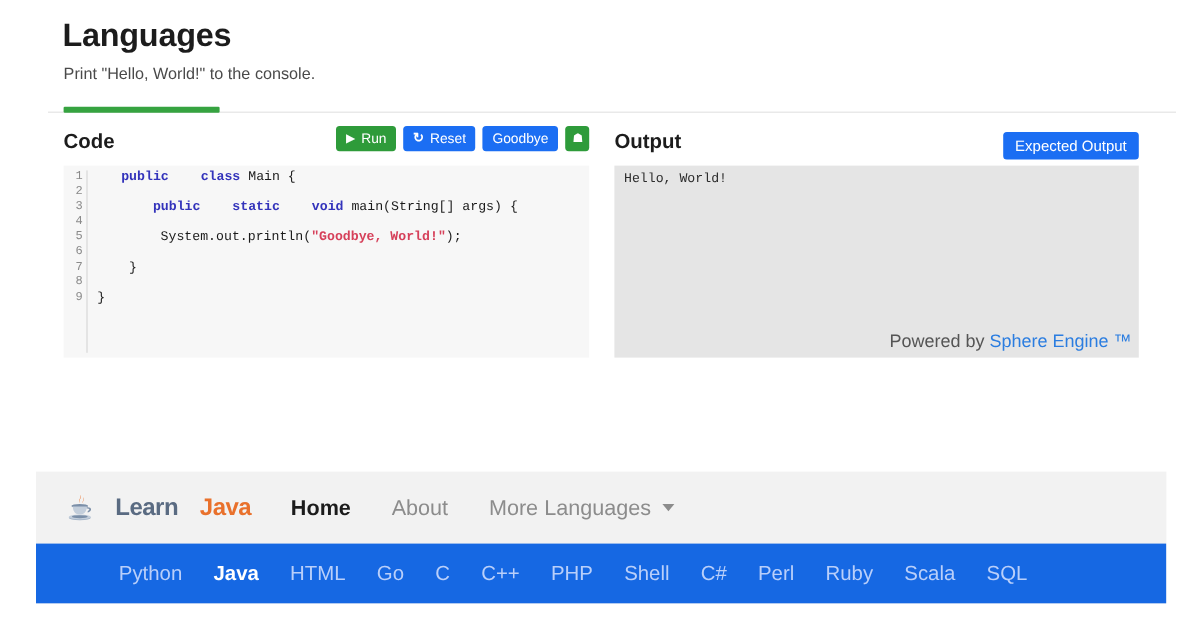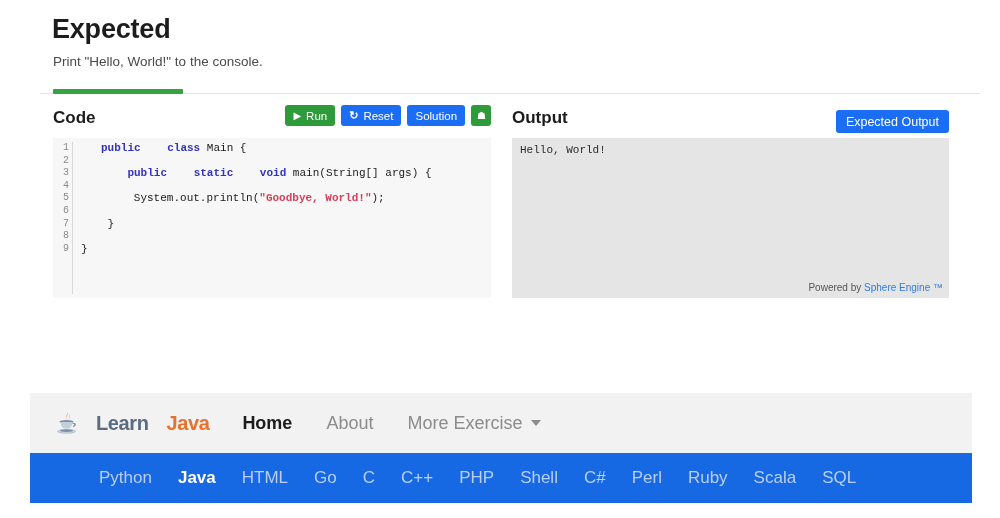--- a/index.html
+++ b/index.html
@@ -111,21 +111,21 @@
     background: #e5e5e5;
   }
   .outtext {
     position: absolute; left: 8px; top: 6px;
     font-family: "Liberation Mono", monospace;
     font-size: 11px; line-height: 13px; color: #2b2b2b;
     white-space: pre;
   }
   .powered {
     position: absolute; right: 6px; bottom: 5px;
-    font-size: 10px; color: #555;
+    font-size: 15px; color: #555;
   }
   .powered .se { color: #2b7de0; }
 
   
   .para {
     position: absolute; left: 22px; top: 320px;
     width: 958px;
     font-family: "Liberation Sans", sans-serif;
     font-size: 17px; line-height: 29px; color: #3b4450;
   }
@@ -175,40 +175,40 @@
     font-size: 17px; color: #b9cffa; cursor: pointer;
     padding: 0 13px; white-space: nowrap;
   }
   .lang.active { color: #ffffff; font-weight: bold; }
 </style>
 </head>
 <body>
 
 <div class="page">
 
-  <div class="exercise-title">Expected</div>
+  <div class="exercise-title">Languages</div>
   <div class="exercise-desc">Print "Hello, World!" to the console.</div>
 
   <div class="divider"></div>
   <div class="progress-bar"></div>
 
   <div class="panel panel-code">
     <div class="panel-head">
       <div class="panel-title">Code</div>
       <div class="btn-group">
         <button class="btn btn-green">
           <span class="ico ico-play">▶</span>
           <span>Run</span>
         </button>
         <button class="btn btn-blue">
           <span class="ico ico-refresh">↻</span>
           <span>Reset</span>
         </button>
         <button class="btn btn-blue">
-          <span>Solution</span>
+          <span>Goodbye</span>
         </button>
         <button class="btn btn-green btn-icon-only">
           <span class="ico ico-chev">☗</span>
         </button>
       </div>
     </div>
 
     <div class="editor">
       <div class="editor-inner">
         <div class="gutter">
@@ -260,21 +260,21 @@
           <ellipse cx="10.5" cy="19.9" rx="9.2" ry="2.1" fill="#c3cedb"></ellipse>
           <ellipse cx="10.5" cy="19.6" rx="6.6" ry="1.3" fill="#7b8fa8"></ellipse>
         </svg>
         <span class="logo-learn">Learn</span>
         <span class="logo-java">Java</span>
       </div>
       <div class="navlinks">
         <div class="navlink active"><span>Home</span></div>
         <div class="navlink"><span>About</span></div>
         <div class="navlink drop">
-          <span>More Exercise</span>
+          <span>More Languages</span>
           <span class="caret"></span>
         </div>
       </div>
     </div>
 
     <div class="langbar" id="langbar">
         <div class="lang">Python</div>
         <div class="lang active">Java</div>
         <div class="lang">HTML</div>
         <div class="lang">Go</div>

